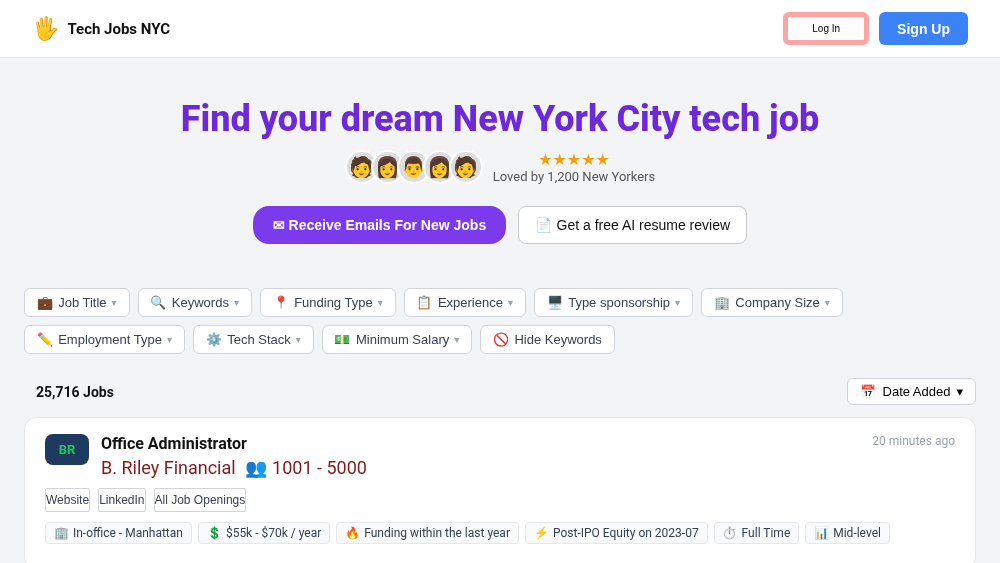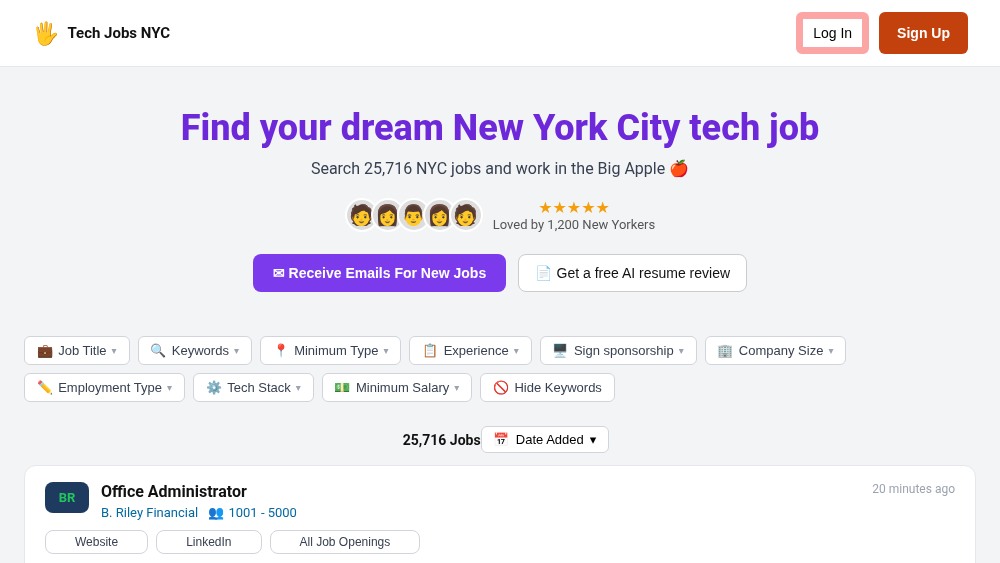--- a/index.html
+++ b/index.html
@@ -22,29 +22,29 @@
       display: flex;
       align-items: center;
       gap: 8px;
       font-weight: 700;
       font-size: 15px;
       color: #111;
     }
     .logo-icon { font-size: 22px; }
     .header-buttons { display: flex; gap: 10px; }
     .btn-login {
-      border: 7px solid #fca5a5;
-      background: #fff;
-      padding: 6px 10px;
+      border: 5px solid #fca5a5;
+      background: #fff;
+      padding: 6px 24px;
       border-radius: 6px;
       cursor: pointer;
-      font-size: 14px;
+      font-size: 10px;
     }
     .btn-signup {
-      background: #c2410c;
+      background: #3b82f6;
       color: #fff;
       border: none;
       padding: 6px 18px;
       border-radius: 6px;
       cursor: pointer;
       font-size: 14px;
       font-weight: 600;
     }
     
     .hero {
@@ -93,21 +93,21 @@
       display: flex;
       justify-content: center;
       gap: 12px;
       margin-bottom: 24px;
     }
     .btn-primary-cta {
       background: #7c3aed;
       color: #fff;
       border: none;
       padding: 10px 20px;
-      border-radius: 8px;
+      border-radius: 16px;
       font-size: 14px;
       font-weight: 600;
       cursor: pointer;
       display: flex;
       align-items: center;
       gap: 6px;
     }
     .btn-secondary-cta {
       background: #fff;
       color: #111;
@@ -144,21 +144,21 @@
       color: #374151;
     }
     .filter-btn .arrow { font-size: 10px; color: #9ca3af; }
     
     .results-section {
       padding: 8px 24px;
       background: #f3f4f6;
     }
     .results-header {
       display: flex;
-      justify-content: center;
+      justify-content: space-between;
       align-items: center;
       margin-bottom: 12px;
       margin-left: 12px;
     }
     .results-count {
       font-weight: 700;
       font-size: 14px;
     }
     .sort-btn {
       display: flex;
@@ -205,42 +205,42 @@
     }
     .job-title {
       font-weight: 700;
       font-size: 16px;
       margin-bottom: 4px;
     }
     .company-info {
       display: flex;
       align-items: center;
       gap: 10px;
-      font-size: 13px;
-      color: #0369a1;
+      font-size: 18px;
+      color: #7f1d1d;
     }
     .company-size {
       display: flex;
       align-items: center;
       gap: 4px;
     }
     .job-time {
       font-size: 12px;
       color: #9ca3af;
       white-space: nowrap;
     }
     .job-links {
       display: flex;
       gap: 8px;
       margin: 10px 0;
     }
     .job-link-btn {
       border: 1px solid #d1d5db;
-      border-radius: 8px;
-      padding: 4px 29px;
+      border-radius: 2px;
+      padding: 4px 0;
       font-size: 12px;
       cursor: pointer;
       background: #fff;
       color: #374151;
     }
     .job-tags {
       display: flex;
       flex-wrap: wrap;
       gap: 6px;
       margin-bottom: 8px;
@@ -266,21 +266,20 @@
     <span>Tech Jobs NYC</span>
   </div>
   <div class="header-buttons">
     <button class="btn-login">Log In</button>
     <button class="btn-signup">Sign Up</button>
   </div>
 </header>
 
 <section class="hero">
   <h1>Find your dream New York City tech job</h1>
-  <p class="hero-sub">Search 25,716 NYC jobs and work in the Big Apple 🍎</p>
   <div class="hero-social">
     <div class="avatars" id="avatars-container">
         <div class="avatar">🧑</div>
         <div class="avatar">👩</div>
         <div class="avatar">👨</div>
         <div class="avatar">👩</div>
         <div class="avatar">🧑</div>
       </div>
     <div>
       <div class="stars">★★★★★</div>
@@ -300,31 +299,31 @@
         <span>Job Title</span>
         <span class="arrow">▾</span>
       </button>
       <button class="filter-btn">
         <span>🔍</span>
         <span>Keywords</span>
         <span class="arrow">▾</span>
       </button>
       <button class="filter-btn">
         <span>📍</span>
-        <span>Minimum Type</span>
+        <span>Funding Type</span>
         <span class="arrow">▾</span>
       </button>
       <button class="filter-btn">
         <span>📋</span>
         <span>Experience</span>
         <span class="arrow">▾</span>
       </button>
       <button class="filter-btn">
         <span>🖥️</span>
-        <span>Sign sponsorship</span>
+        <span>Type sponsorship</span>
         <span class="arrow">▾</span>
       </button>
       <button class="filter-btn">
         <span>🏢</span>
         <span>Company Size</span>
         <span class="arrow">▾</span>
       </button>
     </div>
   <div class="filter-row" id="filter-row-2">
       <button class="filter-btn">

